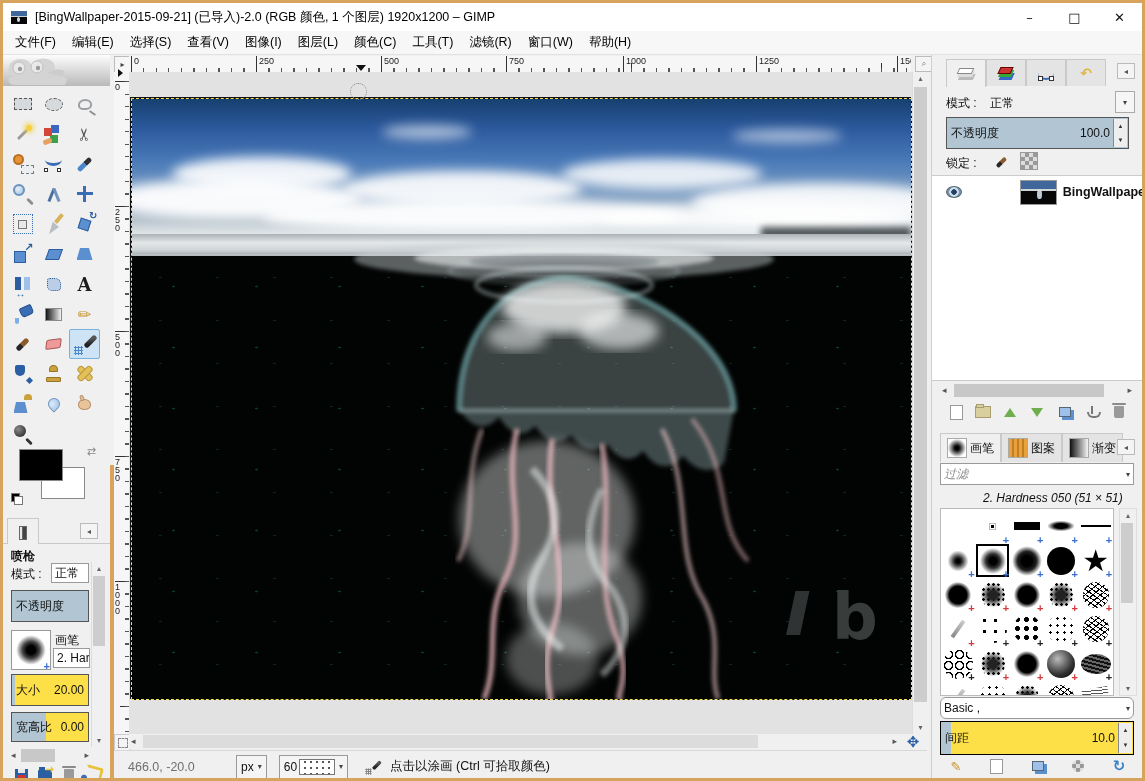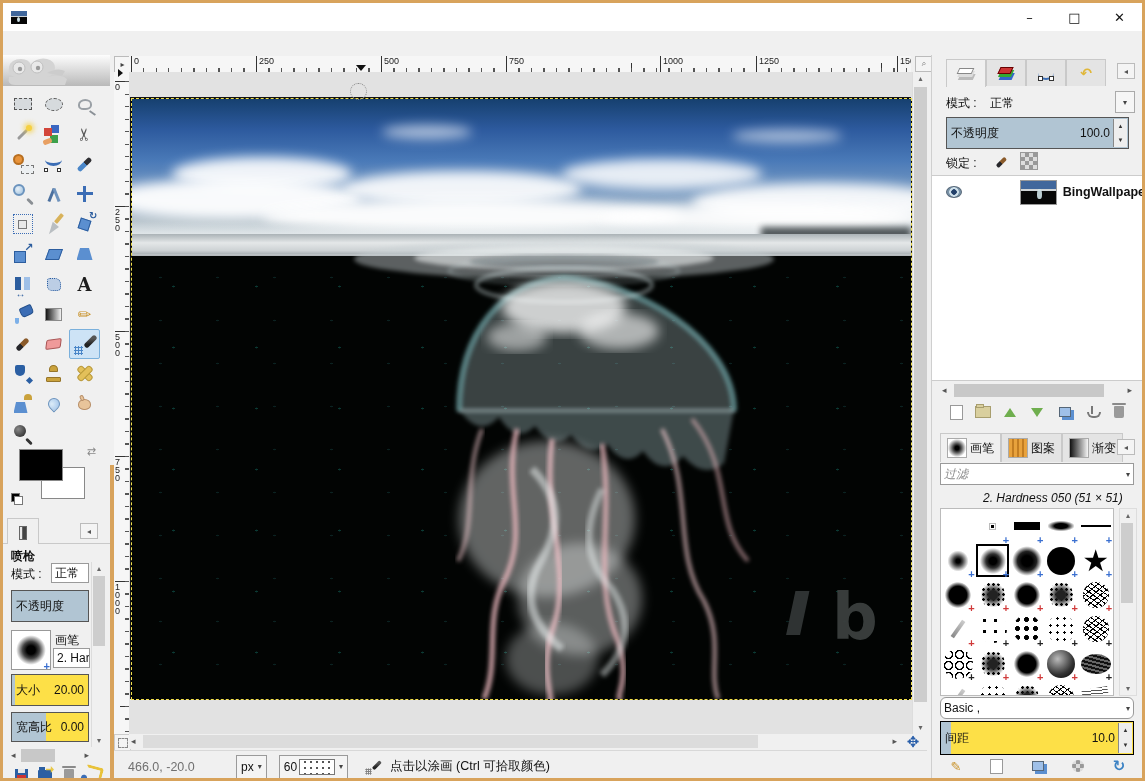--- a/index.html
+++ b/index.html
@@ -227,27 +227,41 @@
   .ital{font-style:italic;}
   .gray{color:#8a8a8a;}
 </style>
 </head>
 <body>
 
 <div id="win">
 
   <div id="titlebar">
     <div id="appicon"></div>
+    <div id="title">[BingWallpaper-2015-09-21] (已导入)-2.0 (RGB 颜色, 1 个图层) 1920x1200 – GIMP</div>
     <div id="wincontrols">
       <div class="wbtn">–</div>
       <div class="wbtn">□</div>
       <div class="wbtn">✕</div>
     </div>
   </div>
 
+  <div id="menubar">
+      <span class="menu-item">文件(F)</span>
+      <span class="menu-item">编辑(E)</span>
+      <span class="menu-item">选择(S)</span>
+      <span class="menu-item">查看(V)</span>
+      <span class="menu-item">图像(I)</span>
+      <span class="menu-item">图层(L)</span>
+      <span class="menu-item">颜色(C)</span>
+      <span class="menu-item">工具(T)</span>
+      <span class="menu-item">滤镜(R)</span>
+      <span class="menu-item">窗口(W)</span>
+      <span class="menu-item">帮助(H)</span>
+    </div>
 
   <div id="leftdock">
     <div id="wilber">
       <svg width="107" height="31" viewBox="0 0 107 31">
         <path d="M12 22 q-8 -2 -6 -10 q2 -8 12 -8 q8 0 10 6 q6 -8 16 -6 q8 2 8 9 q0 7 -8 9 q14 -4 20 2 l-2 6 l-50 0 q-8 0 -6 -8" fill="#d4d4d4"></path>
         <circle cx="16" cy="13" r="6" fill="#e9e9e9" stroke="#c0c0c0"></circle>
         <circle cx="34" cy="12" r="6" fill="#e9e9e9" stroke="#c0c0c0"></circle>
         <circle cx="17" cy="14" r="2.2" fill="#9a9a9a"></circle>
         <circle cx="35" cy="13" r="2.2" fill="#9a9a9a"></circle>
         <path d="M44 18 q10 -6 18 -2 l-3 5 z" fill="#cccccc"></path>
@@ -428,21 +442,21 @@
   </div>
   <div id="lo-divider"></div>
 
   <div id="canvascol">
     <div id="corner-btn">▸</div>
     <div id="hruler">
         <span class="hr-lab" style="left: 2px;">0</span>
         <span class="hr-lab" style="left: 127px;">250</span>
         <span class="hr-lab" style="left: 252px;">500</span>
         <span class="hr-lab" style="left: 377px;">750</span>
-        <span class="hr-lab" style="left: 531px;">1000</span>
+        <span class="hr-lab" style="left: 494px;">1000</span>
         <span class="hr-lab" style="left: 627px;">1250</span>
         <span class="hr-lab" style="left: 752px; margin-left: 16px;">1500</span>
       </div>
     <div id="hr-marker"></div>
     <div id="vruler">
         <span class="vr-lab" style="top: 9px;">0</span>
         <span class="vr-lab" style="top: 134px;">2
 5
 0</span>
         <span class="vr-lab" style="top: 259px;">5

